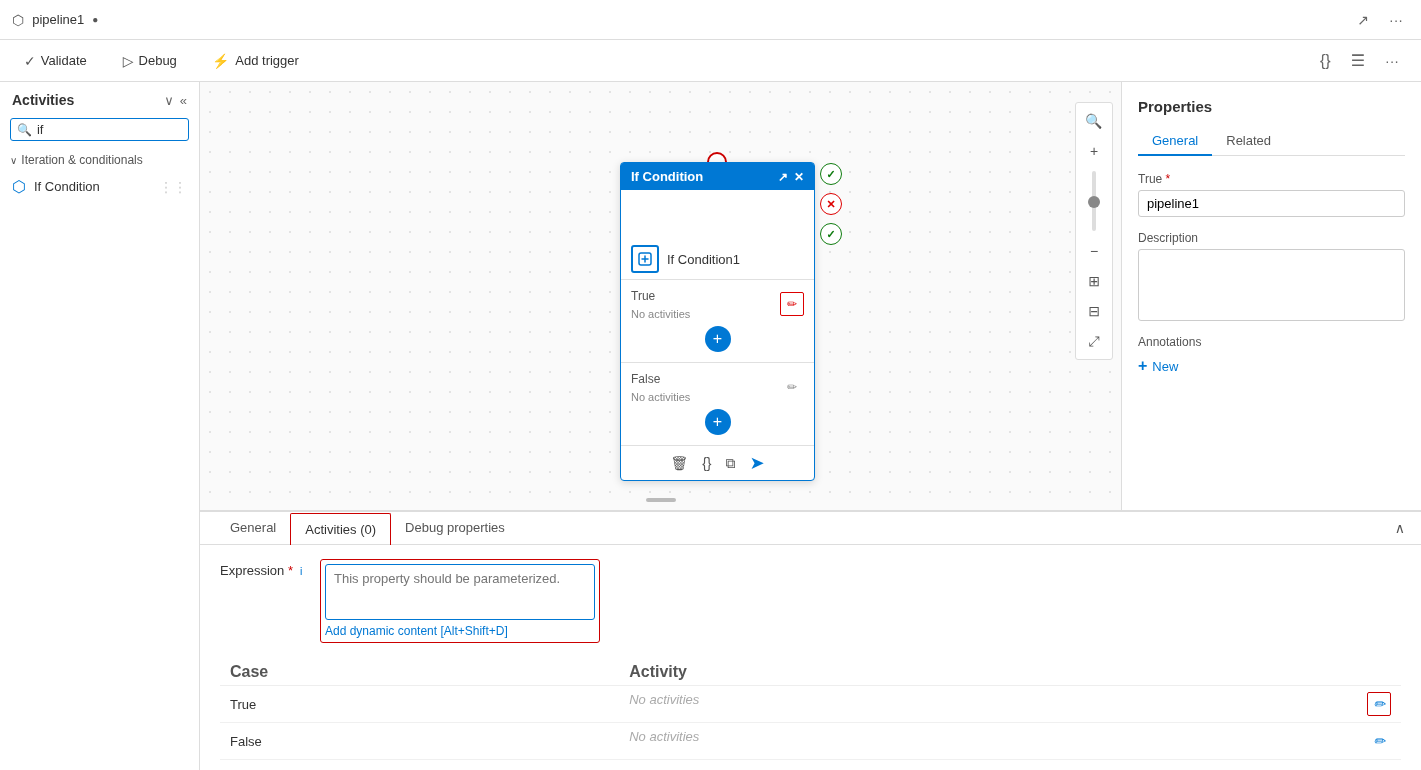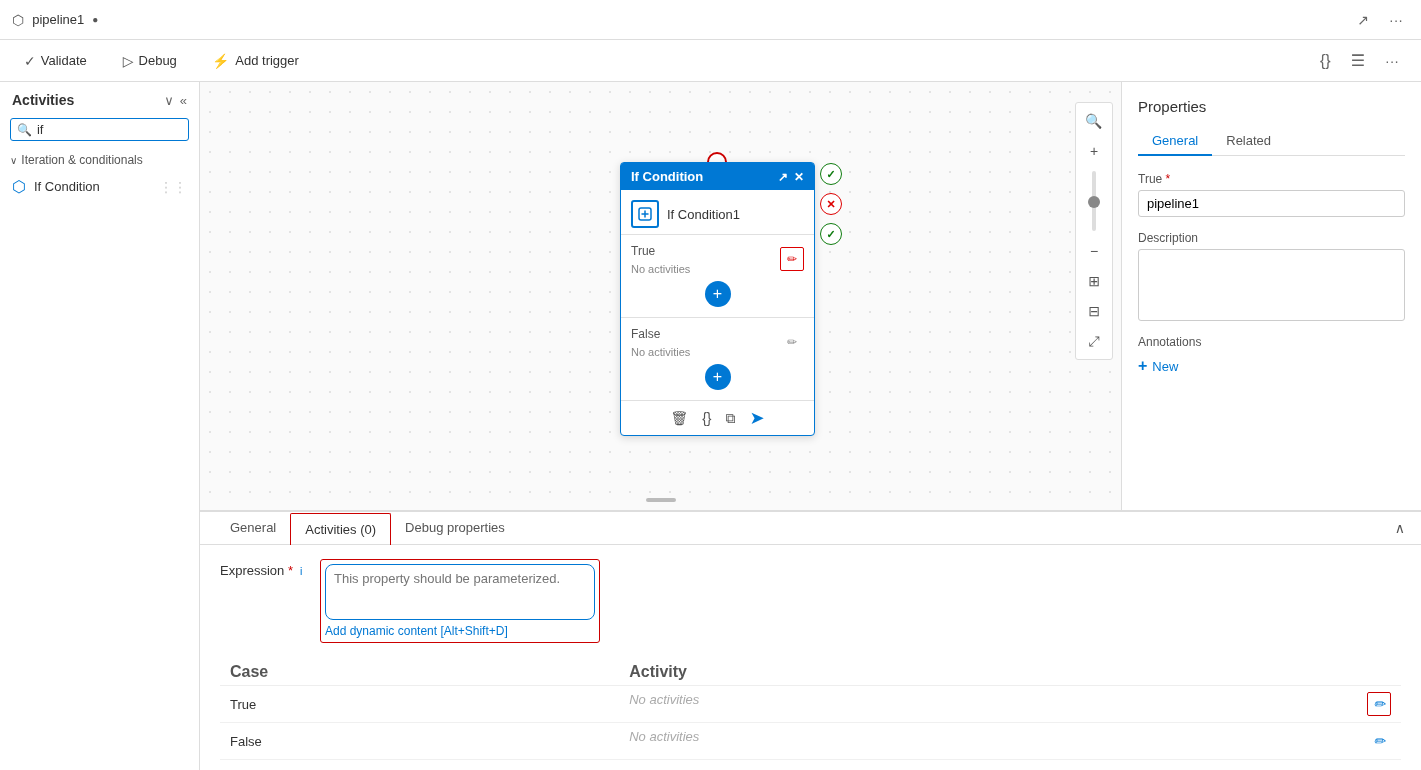--- a/index.html
+++ b/index.html
@@ -171,20 +171,21 @@
       align-items: center;
       justify-content: space-between;
     }
     .if-card-header-icons { display: flex; gap: 6px; }
     .if-card-header-icon { color: #fff; font-size: 12px; cursor: pointer; }
     .if-card-title-row {
       display: flex;
       align-items: center;
       gap: 8px;
       padding: 10px 10px 6px;
+      margin-top: 45px;
     }
     .if-card-title-icon {
       width: 28px; height: 28px;
       border: 2px solid #0078d4;
       border-radius: 3px;
       display: flex;
       align-items: center;
       justify-content: center;
       color: #0078d4;
       font-size: 14px;
@@ -315,21 +316,21 @@
     .expression-info { color: #0078d4; font-size: 11px; margin-left: 3px; cursor: pointer; }
     .expression-input-wrap {
       display: flex;
       flex-direction: column;
       gap: 4px;
     }
     .expression-textarea {
       width: 270px;
       height: 56px;
       border: 1.5px solid #0078d4;
-      border-radius: 8px;
+      border-radius: 3px;
       padding: 6px 8px;
       font-size: 13px;
       color: #999;
       resize: none;
       outline: none;
     }
     .expression-dynamic {
       font-size: 12px;
       color: #0078d4;
       cursor: pointer;
@@ -358,21 +359,21 @@
 
     
     .right-panel {
       width: 300px;
       background: #fff;
       border-left: 1px solid #ddd;
       display: flex;
       flex-direction: column;
       padding: 16px;
     }
-    .right-panel-title { font-size: 15px; font-weight: 400; color: #333; margin-bottom: 12px; }
+    .right-panel-title { font-size: 15px; font-weight: 700; color: #333; margin-bottom: 12px; }
     .right-panel-tabs { display: flex; gap: 0; border-bottom: 1px solid #ddd; margin-bottom: 16px; }
     .right-panel-tab {
       padding: 6px 14px;
       font-size: 13px;
       color: #555;
       cursor: pointer;
       border-bottom: 2px solid transparent;
       margin-bottom: -1px;
     }
     .right-panel-tab.active {

